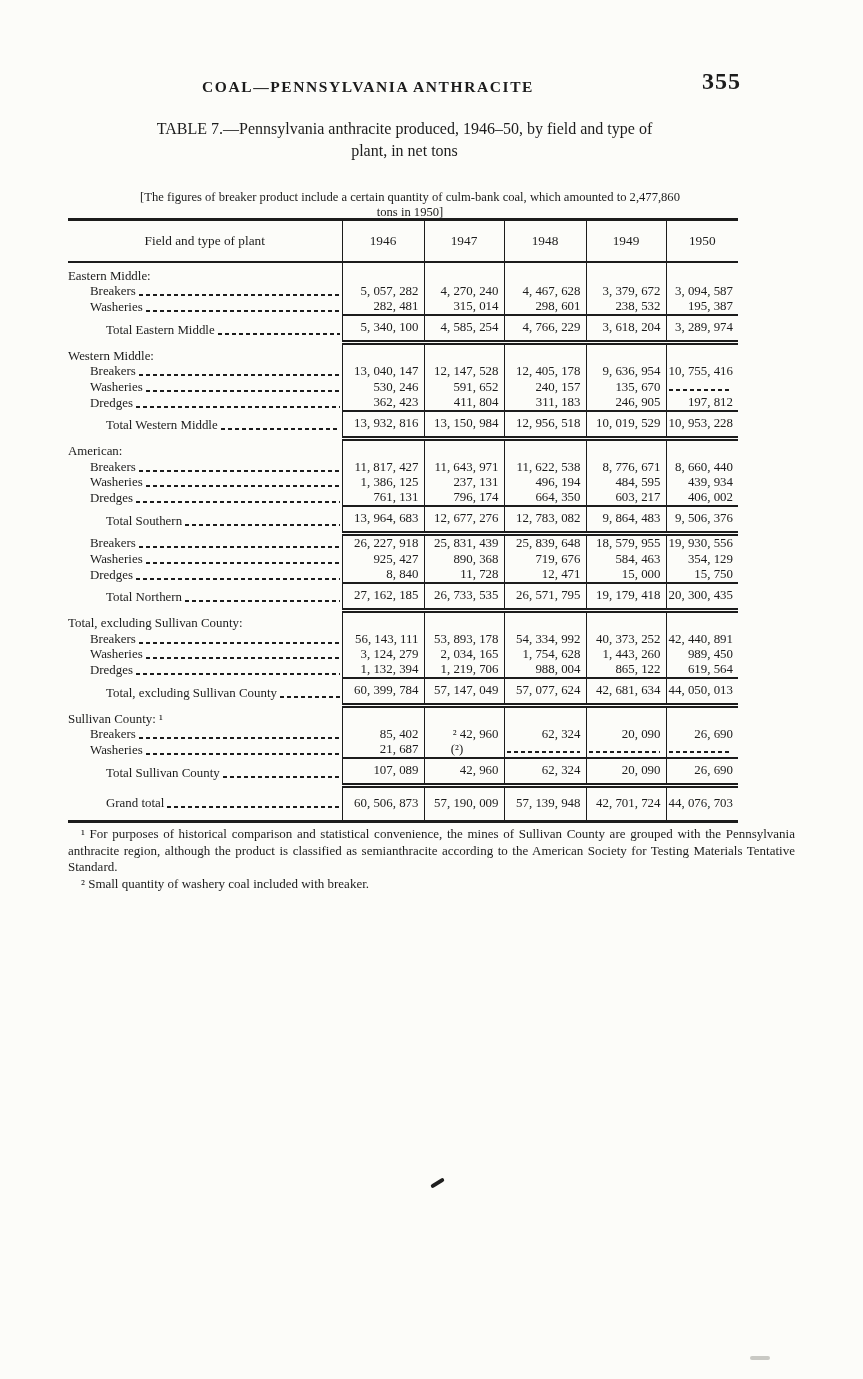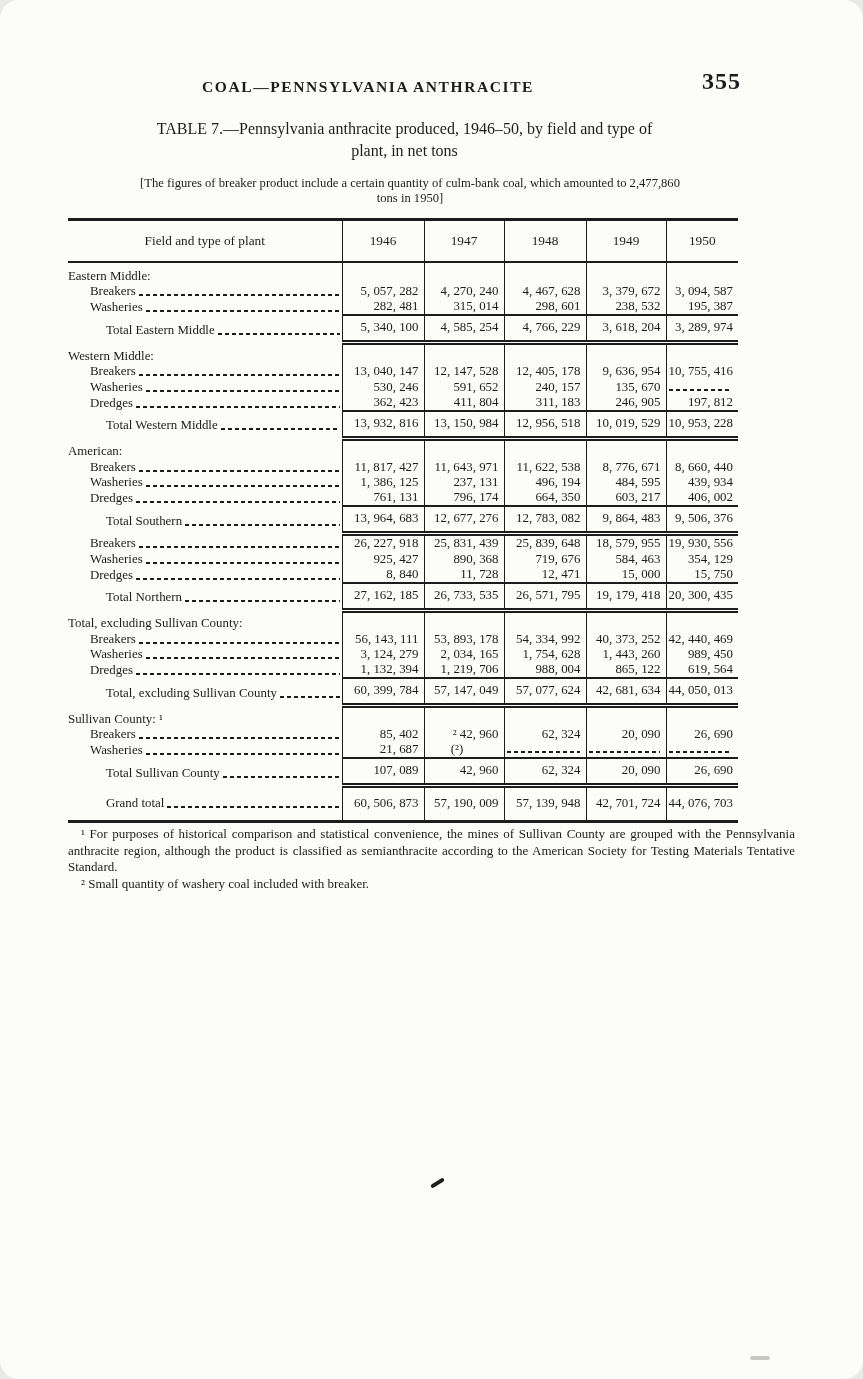--- a/index.html
+++ b/index.html
@@ -1,30 +1,30 @@
 <!DOCTYPE html>
 <html><head>
 <meta charset="utf-8">
 <style>
   :root { --ink: #1c1c1c; --paper: #fcfcf9; }
   * { box-sizing: border-box; }
   body { margin: 0; background: #e9e9e6; }
   .page {
     position: relative; width: 863px; height: 1379px; background: var(--paper);
     font-family: "Liberation Serif", "DejaVu Serif", serif; color: var(--ink);
-    overflow: hidden; margin: 0 auto; border-radius: 19px;
+    overflow: hidden; margin: 0 auto;
   }
   .running-head {
     position: absolute; top: 78px; left: 68px; width: 600px; text-align: center;
     font-weight: bold; font-size: 15.5px; letter-spacing: 1.6px; white-space: nowrap;
   }
   .page-num { position: absolute; top: 68px; right: 122px; font-size: 24px; font-weight: bold; letter-spacing: 1px; }
   .title { position: absolute; top: 118px; left: 68px; width: 673px; text-align: center;
     font-weight: normal; font-size: 16px; line-height: 22px; }
-  .note { position: absolute; top: 176px; left: 40px; width: 740px; text-align: center;
+  .note { position: absolute; top: 190px; left: 40px; width: 740px; text-align: center;
     font-size: 12.6px; line-height: 15px; }
   table.data {
     position: absolute; top: 218px; left: 68px; width: 670px;
     border-collapse: collapse; table-layout: fixed;
     border-top: 3px solid var(--ink); border-bottom: 3px solid var(--ink);
     font-size: 12.9px;
   }
   th, td { padding: 0; }
   .vline { border-right: 1px solid var(--ink); }
   thead th {
@@ -353,21 +353,21 @@
           <td class="stub vline">
             <div class="stubline">
               <span class="label">Breakers</span>
               <span class="leader"></span>
             </div>
           </td>
           <td class="num vline">56, 143, 111</td>
           <td class="num vline">53, 893, 178</td>
           <td class="num vline">54, 334, 992</td>
           <td class="num vline">40, 373, 252</td>
-          <td class="num">42, 440, 469</td>
+          <td class="num">42, 440, 891</td>
         </tr>
         <tr class="item">
           <td class="stub vline">
             <div class="stubline">
               <span class="label">Washeries</span>
               <span class="leader"></span>
             </div>
           </td>
           <td class="num vline">3, 124, 279</td>
           <td class="num vline">2, 034, 165</td>

